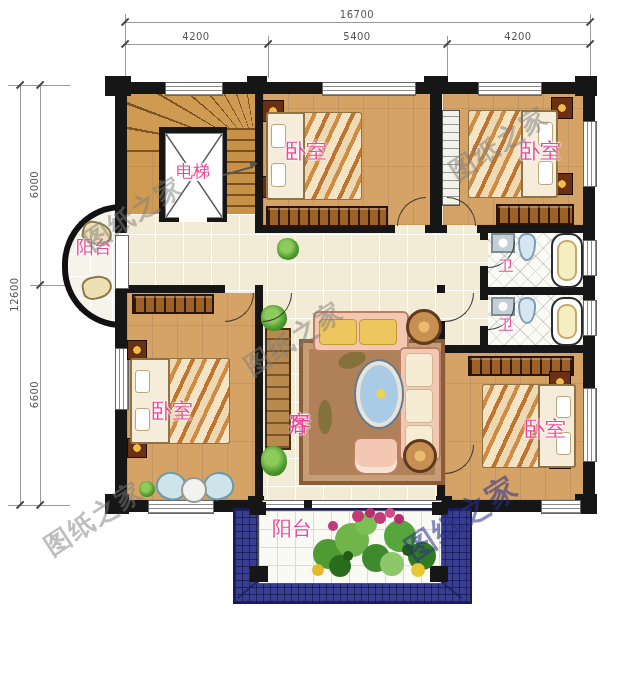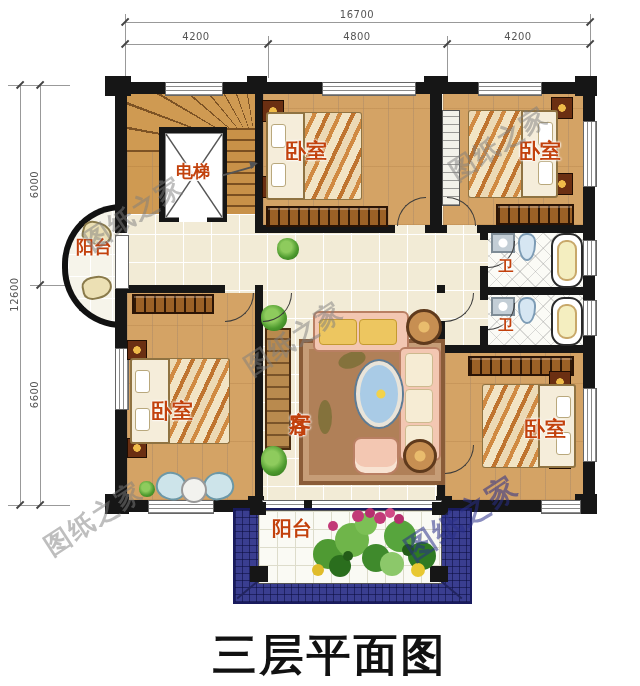--- a/index.html
+++ b/index.html
@@ -74,21 +74,21 @@
     background-image:linear-gradient(#fff 1px,transparent 1px),linear-gradient(90deg,#fff 1px,transparent 1px);
     background-size:22px 22px;border:6px solid #111;border-right:none;border-radius:60px 0 0 60px}
   .roof{position:absolute;background:#3a3e90;border:2px solid #191b5e;
     background-image:repeating-linear-gradient(0deg,rgba(10,12,60,.55) 0 1px,transparent 1px 7px),
       repeating-linear-gradient(90deg,rgba(10,12,60,.55) 0 1px,transparent 1px 7px)}
   .binner{position:absolute;background:#fafaf4;
     background-image:linear-gradient(#dddccb 1px,transparent 1px),linear-gradient(90deg,#dddccb 1px,transparent 1px);
     background-size:18px 18px;border:1px solid #555}
   .miter{position:absolute;height:2px;background:#22255f}
   
-  .label{position:absolute;font-weight:700;color:#c2410c;text-align:center;line-height:1.05;
+  .label{position:absolute;font-weight:400;color:#ec4899;text-align:center;line-height:1.05;
     text-shadow:0 0 2px #fff,0 0 2px #fff,0 0 3px #fff}
   .dimtxt{position:absolute;font-size:10px;color:#555;text-align:center;letter-spacing:.5px}
   .dimline{position:absolute;background:#999}
   .tick{position:absolute;width:10px;height:1.6px;background:#444;transform:rotate(-45deg)}
   .wm{position:absolute;font-weight:700;white-space:nowrap;transform:rotate(-33deg);
     color:rgba(125,125,125,.5);font-size:26px;letter-spacing:2px}
   .wm-blue{color:rgba(42,48,138,.55);font-size:30px}
   .title{position:absolute;font-weight:900;color:#111;text-align:center;font-size:44px;letter-spacing:3px}
   .vert{writing-mode:vertical-rl;letter-spacing:5px}
   .cabinet{position:absolute;background:#b98a4e;border:2px solid #4a2c10;
@@ -107,21 +107,21 @@
   <div class="dimline" style="left:268px;top:36px;width:1px;height:42px"></div>
   <div class="dimline" style="left:447px;top:36px;width:1px;height:42px"></div>
   <div class="tick" style="left:120px;top:21px"></div>
   <div class="tick" style="left:585px;top:21px"></div>
   <div class="tick" style="left:120px;top:43px"></div>
   <div class="tick" style="left:263px;top:43px"></div>
   <div class="tick" style="left:442px;top:43px"></div>
   <div class="tick" style="left:585px;top:43px"></div>
   <div class="dimtxt" style="left:302px;top:9px;width:110px">16700</div>
   <div class="dimtxt" style="left:166px;top:31px;width:60px">4200</div>
-  <div class="dimtxt" style="left:327px;top:31px;width:60px">4800</div>
+  <div class="dimtxt" style="left:327px;top:31px;width:60px">5400</div>
   <div class="dimtxt" style="left:488px;top:31px;width:60px">4200</div>
 
   <div class="dimline" style="left:20px;top:85px;width:1px;height:420px"></div>
   <div class="dimline" style="left:40px;top:85px;width:1px;height:420px"></div>
   <div class="dimline" style="left:8px;top:85px;width:62px;height:1px"></div>
   <div class="dimline" style="left:30px;top:285px;width:40px;height:1px"></div>
   <div class="dimline" style="left:8px;top:505px;width:62px;height:1px"></div>
   <div class="tick" style="left:15px;top:84px"></div>
   <div class="tick" style="left:35px;top:84px"></div>
   <div class="tick" style="left:35px;top:284px"></div>
@@ -314,15 +314,14 @@
       <circle cx="48" cy="50" r="5" fill="#235c18"></circle>
   </svg>
   <div class="label" style="left:266px;top:518px;width:52px;font-size:20px">阳台</div>
 
   <div class="wm" style="left:78px;top:196px">图纸之家</div>
   <div class="wm" style="left:443px;top:126px">图纸之家</div>
   <div class="wm" style="left:238px;top:321px">图纸之家</div>
   <div class="wm" style="left:38px;top:501px">图纸之家</div>
   <div class="wm wm-blue" style="left:398px;top:498px">图纸之家</div>
 
-  <div class="title" style="left:205px;top:626px;width:250px">三层平面图</div>
 
 </div>
 
 </body></html>

